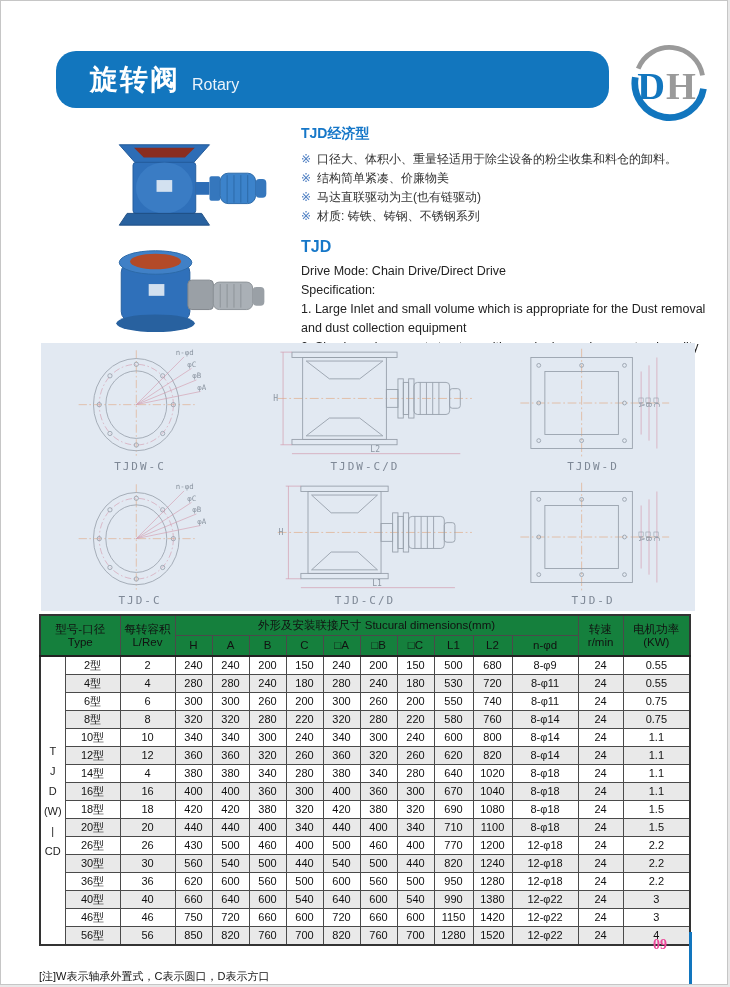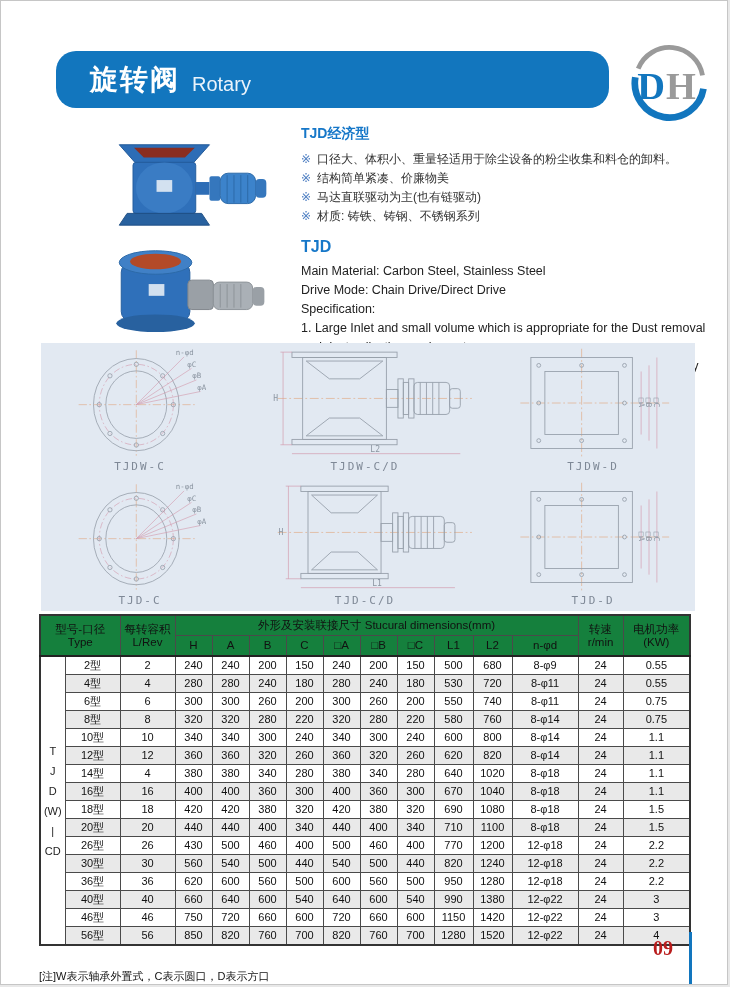--- a/index.html
+++ b/index.html
@@ -2,21 +2,21 @@
 <html><head>
 <meta charset="utf-8">
 <style>
   html,body{margin:0;padding:0;background:#e8e8e8;}
   body{width:730px;height:987px;position:relative;font-family:"Liberation Sans","DejaVu Sans",sans-serif;}
   .page{position:absolute;left:0;top:0;width:728px;height:985px;background:#fff;border:1px solid #c6c6c6;box-sizing:border-box;overflow:hidden;}
 
   
   .banner{position:absolute;left:55px;top:50px;width:553px;height:57px;background:#1276be;border-radius:20px;display:flex;align-items:center;padding-left:34px;box-sizing:border-box;}
   .banner-zh{color:#fff;font-size:28px;font-weight:bold;letter-spacing:2px;}
-  .banner-en{color:#eaf3fb;font-size:20px;margin-left:12px;margin-top:10px;}
+  .banner-en{color:#eaf3fb;font-size:16px;margin-left:12px;margin-top:10px;}
   .logo{position:absolute;left:618px;top:44px;width:96px;height:78px;}
 
   
   .photos{position:absolute;left:68px;top:132px;width:228px;}
   .photos svg{display:block;margin-bottom:4px;}
   .intro-text{position:absolute;left:300px;top:124px;width:424px;}
   .sec-heading{color:#1677c8;font-size:14px;font-weight:bold;margin:0 0 7px 0;}
   .bullet{font-size:12px;color:#333;line-height:19px;display:flex;}
   .bmark{color:#4d7ec2;margin-right:6px;flex:0 0 auto;}
   .tjd-heading{color:#1677c8;font-size:16px;font-weight:bold;margin:12px 0 6px 0;}
@@ -38,21 +38,21 @@
   .spec-table thead th{background:#15803d;font-weight:400;font-size:11.5px;line-height:13px;}
   .spec-table thead tr th{height:19px;}
   .spec-table thead{border-bottom:2px solid #222;}
   .spec-table{border:2px solid #333;}
   .spec-table td{height:17px;line-height:17px;}
   .spec-table tr.alt td{background:#e9e9e9;}
   #series-cell{background:#fff !important;font-size:11px;color:#222;line-height:12px;vertical-align:middle;}
   #series-cell div{margin:8px 0;}
 
   .footnote{position:absolute;left:38px;top:931px;font-size:11px;color:#111;margin-top:37px;}
-  .pageno{position:absolute;left:652px;top:936px;font-family:"Liberation Serif","DejaVu Serif",serif;font-weight:bold;font-size:20px;color:#b91c1c;}
+  .pageno{position:absolute;left:652px;top:936px;font-family:"Liberation Serif","DejaVu Serif",serif;font-weight:bold;font-size:14px;color:#ec4899;}
   .accent-bar{position:absolute;left:688px;top:931px;width:3px;height:53px;background:#1276be;}
 </style>
 </head>
 <body>
 
 <div class="page">
 
   <div class="banner">
     <span class="banner-zh">旋转阀</span>
     <span class="banner-en">Rotary</span>
@@ -109,21 +109,20 @@
           <span class="bmark">※</span>
           <span>马达直联驱动为主(也有链驱动)</span>
         </div>
         <div class="bullet">
           <span class="bmark">※</span>
           <span>材质: 铸铁、铸钢、不锈钢系列</span>
         </div>
       </div>
     <div class="tjd-heading">TJD</div>
     <div id="tjd-lines">
-        <div class="specline">Main Material: Carbon Steel, Stainless Steel</div>
         <div class="specline">Drive Mode: Chain Drive/Direct Drive</div>
         <div class="specline">Specification:</div>
         <div class="specline">1. Large Inlet and small volume which is appropriate for the Dust removal and dust collection equipment</div>
         <div class="specline">2. Simple and compact structure with good price and guaranteed quality</div>
       </div>
   </div>
 
   <div class="drawings">
 
     <div class="dcell">

